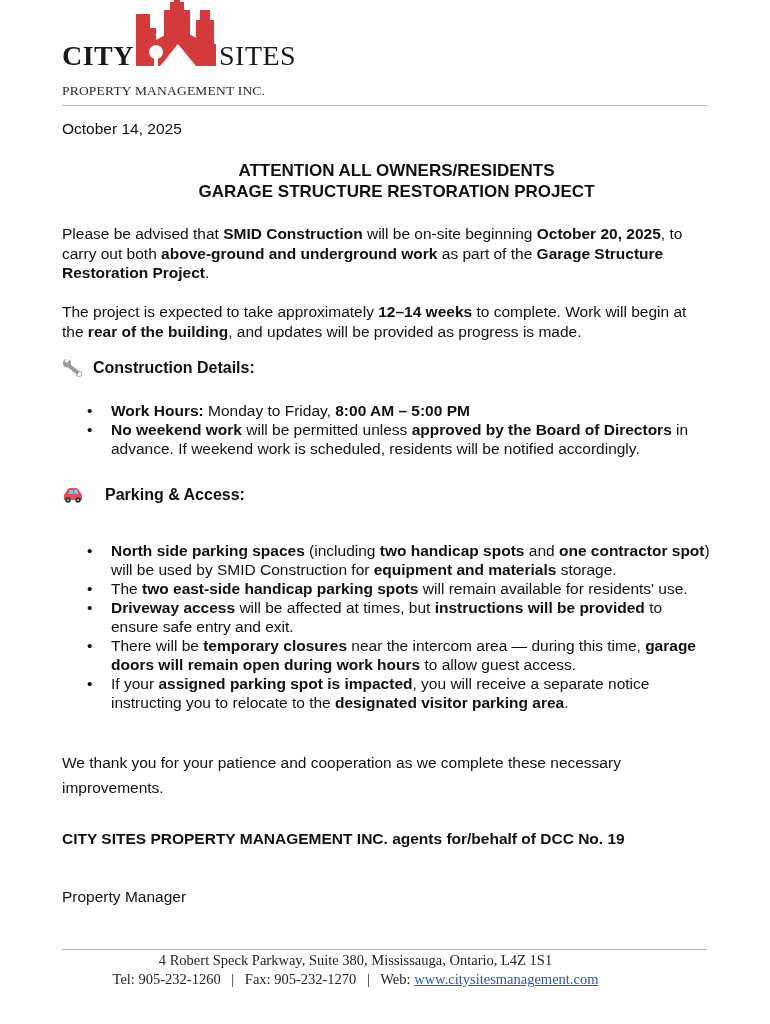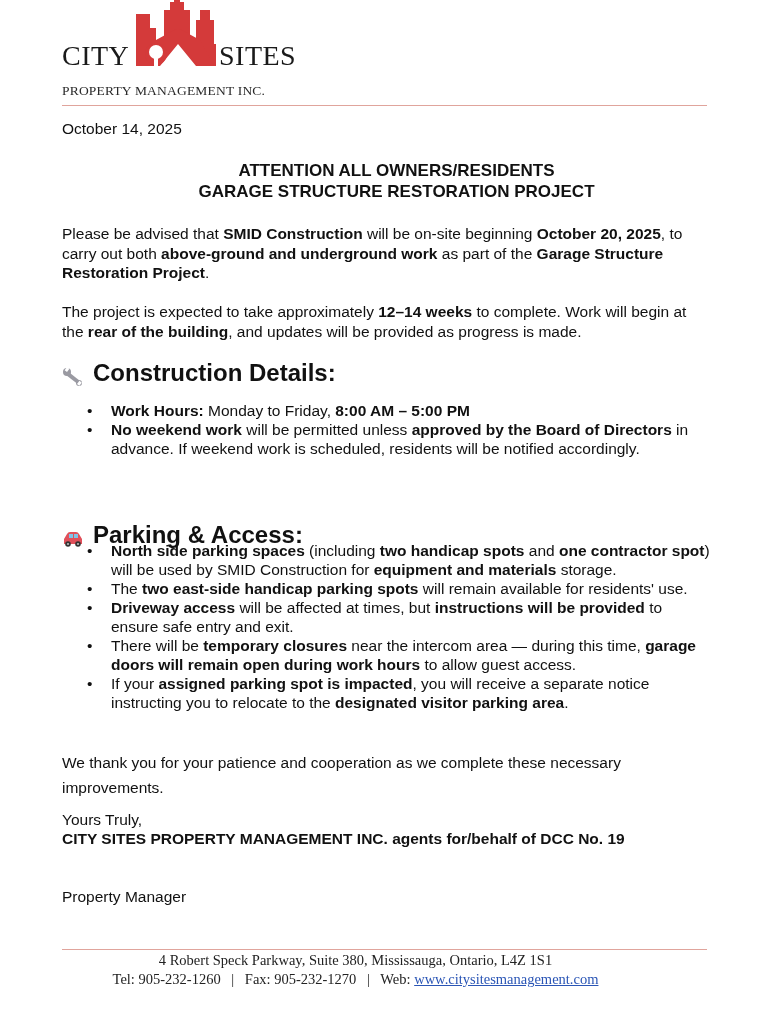--- a/index.html
+++ b/index.html
@@ -5,43 +5,43 @@
     html, body { margin: 0; padding: 0; background: #ffffff; }
     body {
       width: 770px; height: 1024px; position: relative; overflow: hidden;
       font-family: "Liberation Sans", sans-serif; color: #111111;
     }
     .page { position: absolute; left: 0; top: 0; width: 770px; height: 1024px; }
 
     
     .logo { position: absolute; left: 60px; top: 0; width: 260px; height: 92px; }
     .logo svg { position: absolute; left: 0; top: 0; }
-    .logo-city { position: absolute; left: 2px; top: 40px; font-family: "Liberation Serif", serif; font-size: 28px; letter-spacing: 0.5px; color: #1a1a1a; }
+    .logo-city { position: absolute; left: 2px; top: 40px; font-family: "Liberation Serif", serif; font-size: 28px; letter-spacing: 0.5px; color: #1a1a1a; font-weight: bold; }
     .logo-sites { position: absolute; left: 159px; top: 40px; font-family: "Liberation Serif", serif; font-size: 28px; letter-spacing: 0.5px; color: #1a1a1a; }
     .logo-sub { position: absolute; left: 2px; top: 83px; font-family: "Liberation Serif", serif; font-size: 13.5px; letter-spacing: 0.2px; color: #2a2a2a; }
 
     .rule { position: absolute; left: 62px; width: 645px; height: 1px; background: #e0a49c; }
     .rule.top { top: 105px; }
     .rule.bottom { top: 949px; }
 
     .date { position: absolute; left: 62px; top: 120px; font-size: 15.5px; }
 
     .headline { position: absolute; left: 0; width: 769px; text-align: center; font-weight: bold; font-size: 17px; text-underline-offset: 2px; padding-left: 12px; }
     .headline.l1 { top: 161px; }
     .headline.l2 { top: 182px; }
 
     .para { position: absolute; left: 62px; width: 650px; font-size: 15.5px; line-height: 19.5px; }
     .para b { font-weight: bold; }
     .p1 { top: 224px; }
     .p2 { top: 302px; }
 
-    .section-head { position: absolute; left: 62px; font-size: 24px; font-weight: bold; display: flex; align-items: center; }
+    .section-head { position: absolute; left: 62px; font-size: 16px; font-weight: bold; display: flex; align-items: center; }
     .section-head .ico { width: 22px; height: 18px; margin-right: 9px; display: inline-block; }
     .sh1 { top: 359px; }
-    .sh2 { top: 521px; }
+    .sh2 { top: 486px; gap: 12px; }
 
     ul.blist { position: absolute; left: 62px; width: 650px; margin: 0; padding: 0; list-style: none; font-size: 15.5px; line-height: 19px; }
     ul.blist li { position: relative; padding-left: 49px; }
     ul.blist li .dot { position: absolute; left: 25px; top: 0; }
     .l1list { top: 401px; }
     .l2list { top: 541px; }
 
     .closing { position: absolute; left: 62px; font-size: 15.5px; line-height: 25px; width: 650px; }
     .c1 { top: 750px; }
     .c2 { top: 807px; }
@@ -134,21 +134,20 @@
   </div>
   <ul class="blist l2list">
       <li><span class="dot">•</span><b>North side parking spaces</b><span> (including </span><b>two handicap spots</b><span> and </span><b>one contractor spot</b><span>) will be used by SMID Construction for </span><b>equipment and materials</b><span> storage.</span></li>
       <li><span class="dot">•</span><span>The </span><b>two east-side handicap parking spots</b><span> will remain available for residents' use.</span></li>
       <li><span class="dot">•</span><b>Driveway access</b><span> will be affected at times, but </span><b>instructions will be provided</b><span> to ensure safe entry and exit.</span></li>
       <li><span class="dot">•</span><span>There will be </span><b>temporary closures</b><span> near the intercom area — during this time, </span><b>garage doors will remain open during work hours</b><span> to allow guest access.</span></li>
       <li><span class="dot">•</span><span>If your </span><b>assigned parking spot is impacted</b><span>, you will receive a separate notice instructing you to relocate to the </span><b>designated visitor parking area</b><span>.</span></li>
     </ul>
 
   <div class="closing c1">We thank you for your patience and cooperation as we complete these necessary improvements.</div>
-  <div class="closing c2">Yours Truly,</div>
   <div class="closing c3">CITY SITES PROPERTY MANAGEMENT INC. agents for/behalf of DCC No. 19</div>
   <div class="closing c5">Property Manager</div>
 
   <div class="rule bottom"></div>
 
   <div class="footer-line f1">4 Robert Speck Parkway, Suite 380, Mississauga, Ontario, L4Z 1S1</div>
   <div class="footer-line f2">
     <span>Tel: 905-232-1260</span>
     <span class="sep">|</span>
     <span>Fax: 905-232-1270</span>

